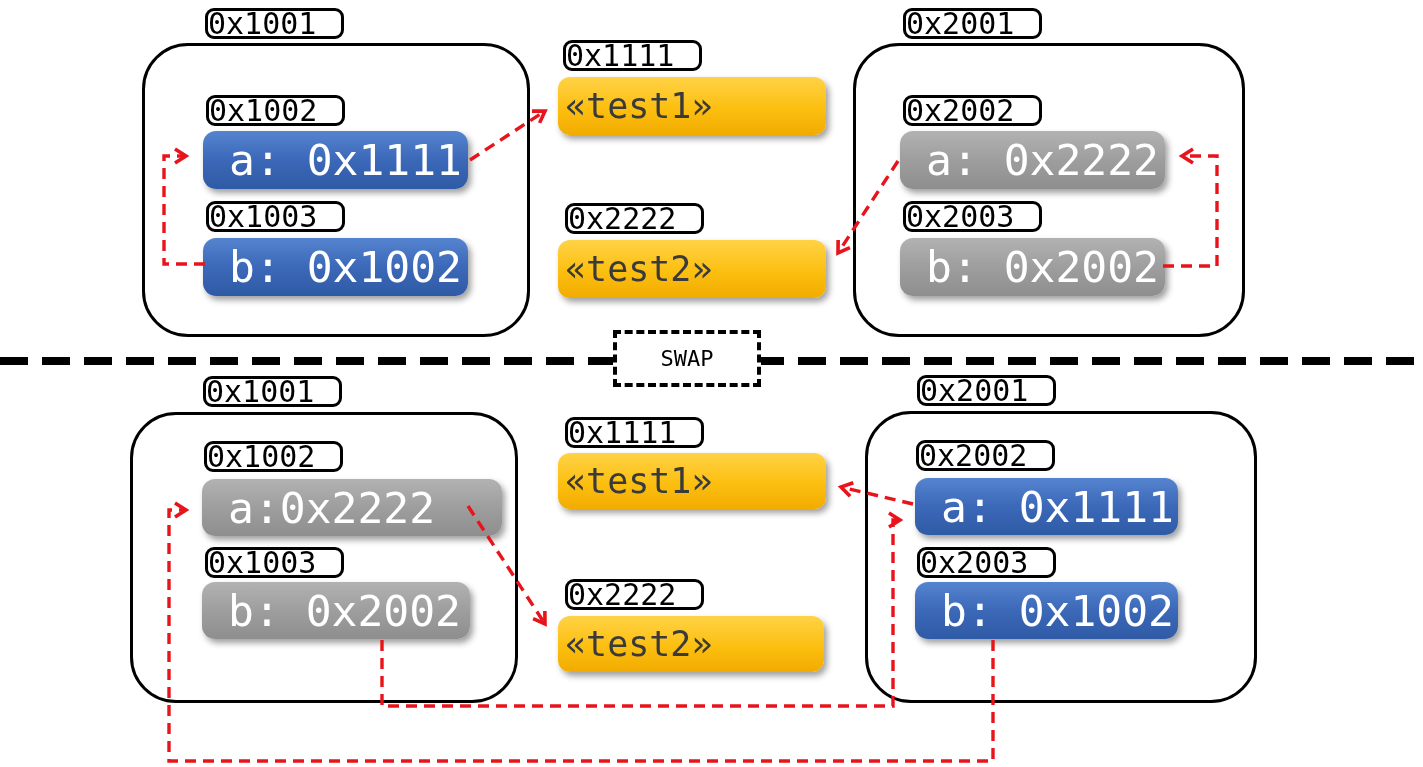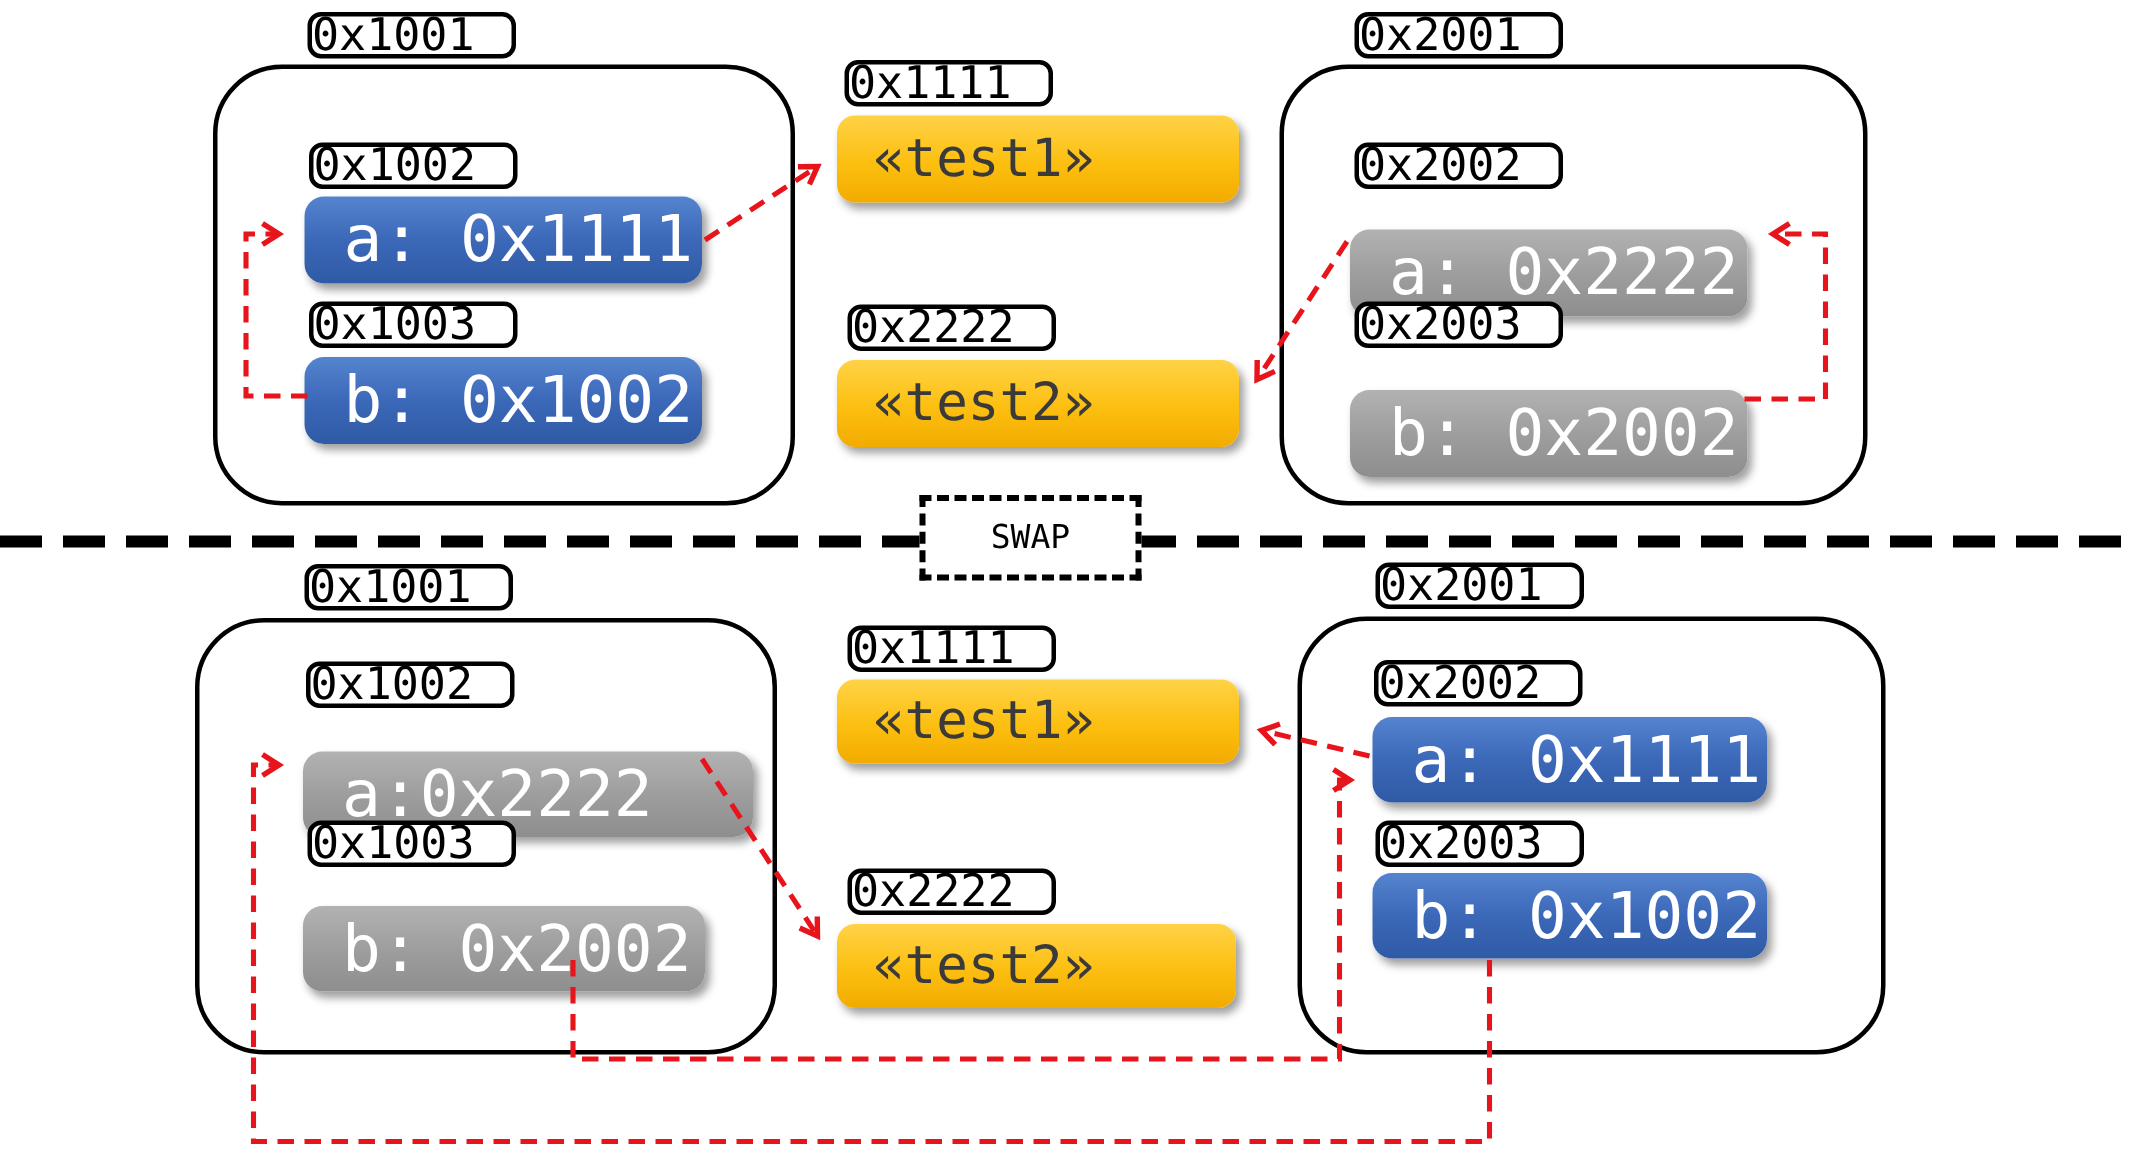--- a/index.html
+++ b/index.html
@@ -9,24 +9,24 @@
 
   .frame { position:absolute; border:3px solid #000; border-radius:46px; background:transparent; }
 
   .addr { position:absolute; width:139px; height:31px; border:3px solid #000; border-radius:9px;
           background:#fff; font-size:30px; line-height:25px; color:#000; z-index:3; }
 
   .vbox { position:absolute; width:265px; height:58px; border-radius:13px; display:flex; align-items:center;
           padding-left:26px; font-size:43px; color:#ffffff; z-index:2;
           box-shadow:3px 4px 6px rgba(0,0,0,0.38); white-space:pre;text-align:center; }
   .vbox.blue { background:linear-gradient(180deg,#5584cf 0%,#3b68b8 50%,#2f5aa5 100%); }
-  .vbox.gray { background:linear-gradient(180deg,#b2b2b2 0%,#9e9e9e 50%,#8e8e8e 100%);margin-top:22px; }
+  .vbox.gray { background:linear-gradient(180deg,#b2b2b2 0%,#9e9e9e 50%,#8e8e8e 100%); }
 
   .sbox { position:absolute; width:268px; height:57px; border-radius:12px; display:flex; align-items:center;
-          padding-left:24px; font-size:35px; color:#3a3a3a; z-index:2;
+          padding-left:7px; font-size:35px; color:#3a3a3a; z-index:2;
           background:linear-gradient(180deg,#ffd246 0%,#fcbf10 55%,#f2ab00 100%);
           box-shadow:3px 4px 6px rgba(0,0,0,0.38); white-space:pre; }
 
   .divider { position:absolute; left:0; top:357px; width:1423px; height:8px; z-index:1;
              background:repeating-linear-gradient(90deg,#000 0 28px,transparent 28px 42px); }
 
   .swapbox { position:absolute; left:613px; top:330px; width:148px; height:57px; background:#fff;
              border:4px dashed #000; display:flex; align-items:center; justify-content:center;
              font-size:22px; color:#000; z-index:4; }
 

